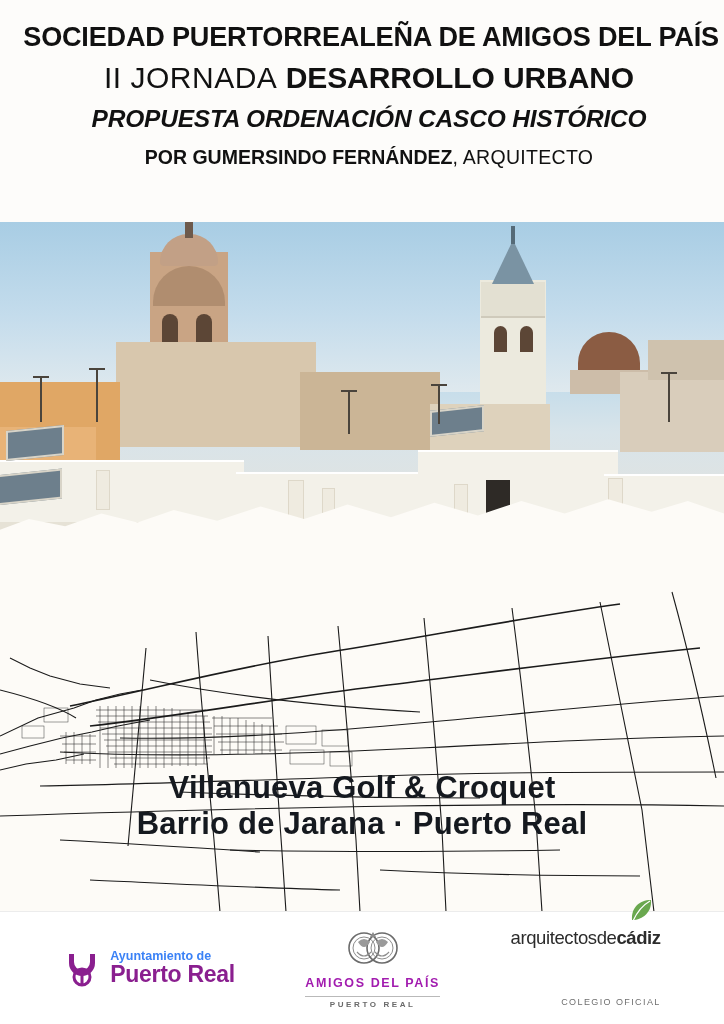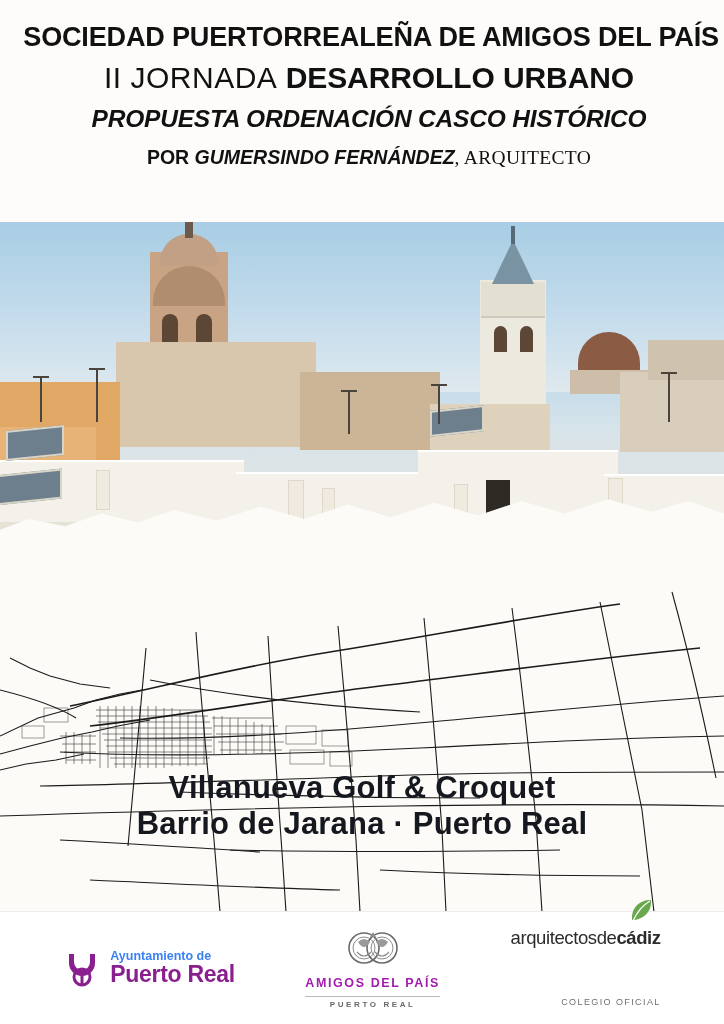--- a/index.html
+++ b/index.html
@@ -68,26 +68,24 @@
     margin-top: 13px;
     font-size: 19.5px;
     color: #111111;
     white-space: nowrap;
   }
   .line4 .pre {
     font-weight: 600;
   }
   .line4 .name {
     font-weight: 800;
-    font-style: italic;
   }
   .line4 .post {
     font-weight: 400;
     letter-spacing: 0.3px;
-    font-family: Liberation Serif, serif;
   }
 
   
   .photo {
     position: absolute;
     top: 222px; left: 0;
     width: 724px;
     height: 340px;
     overflow: hidden;
     background: linear-gradient(#9ec6e0 0%, #bcd9ea 42%, #d8e4ea 62%, #e8e2d8 100%);

